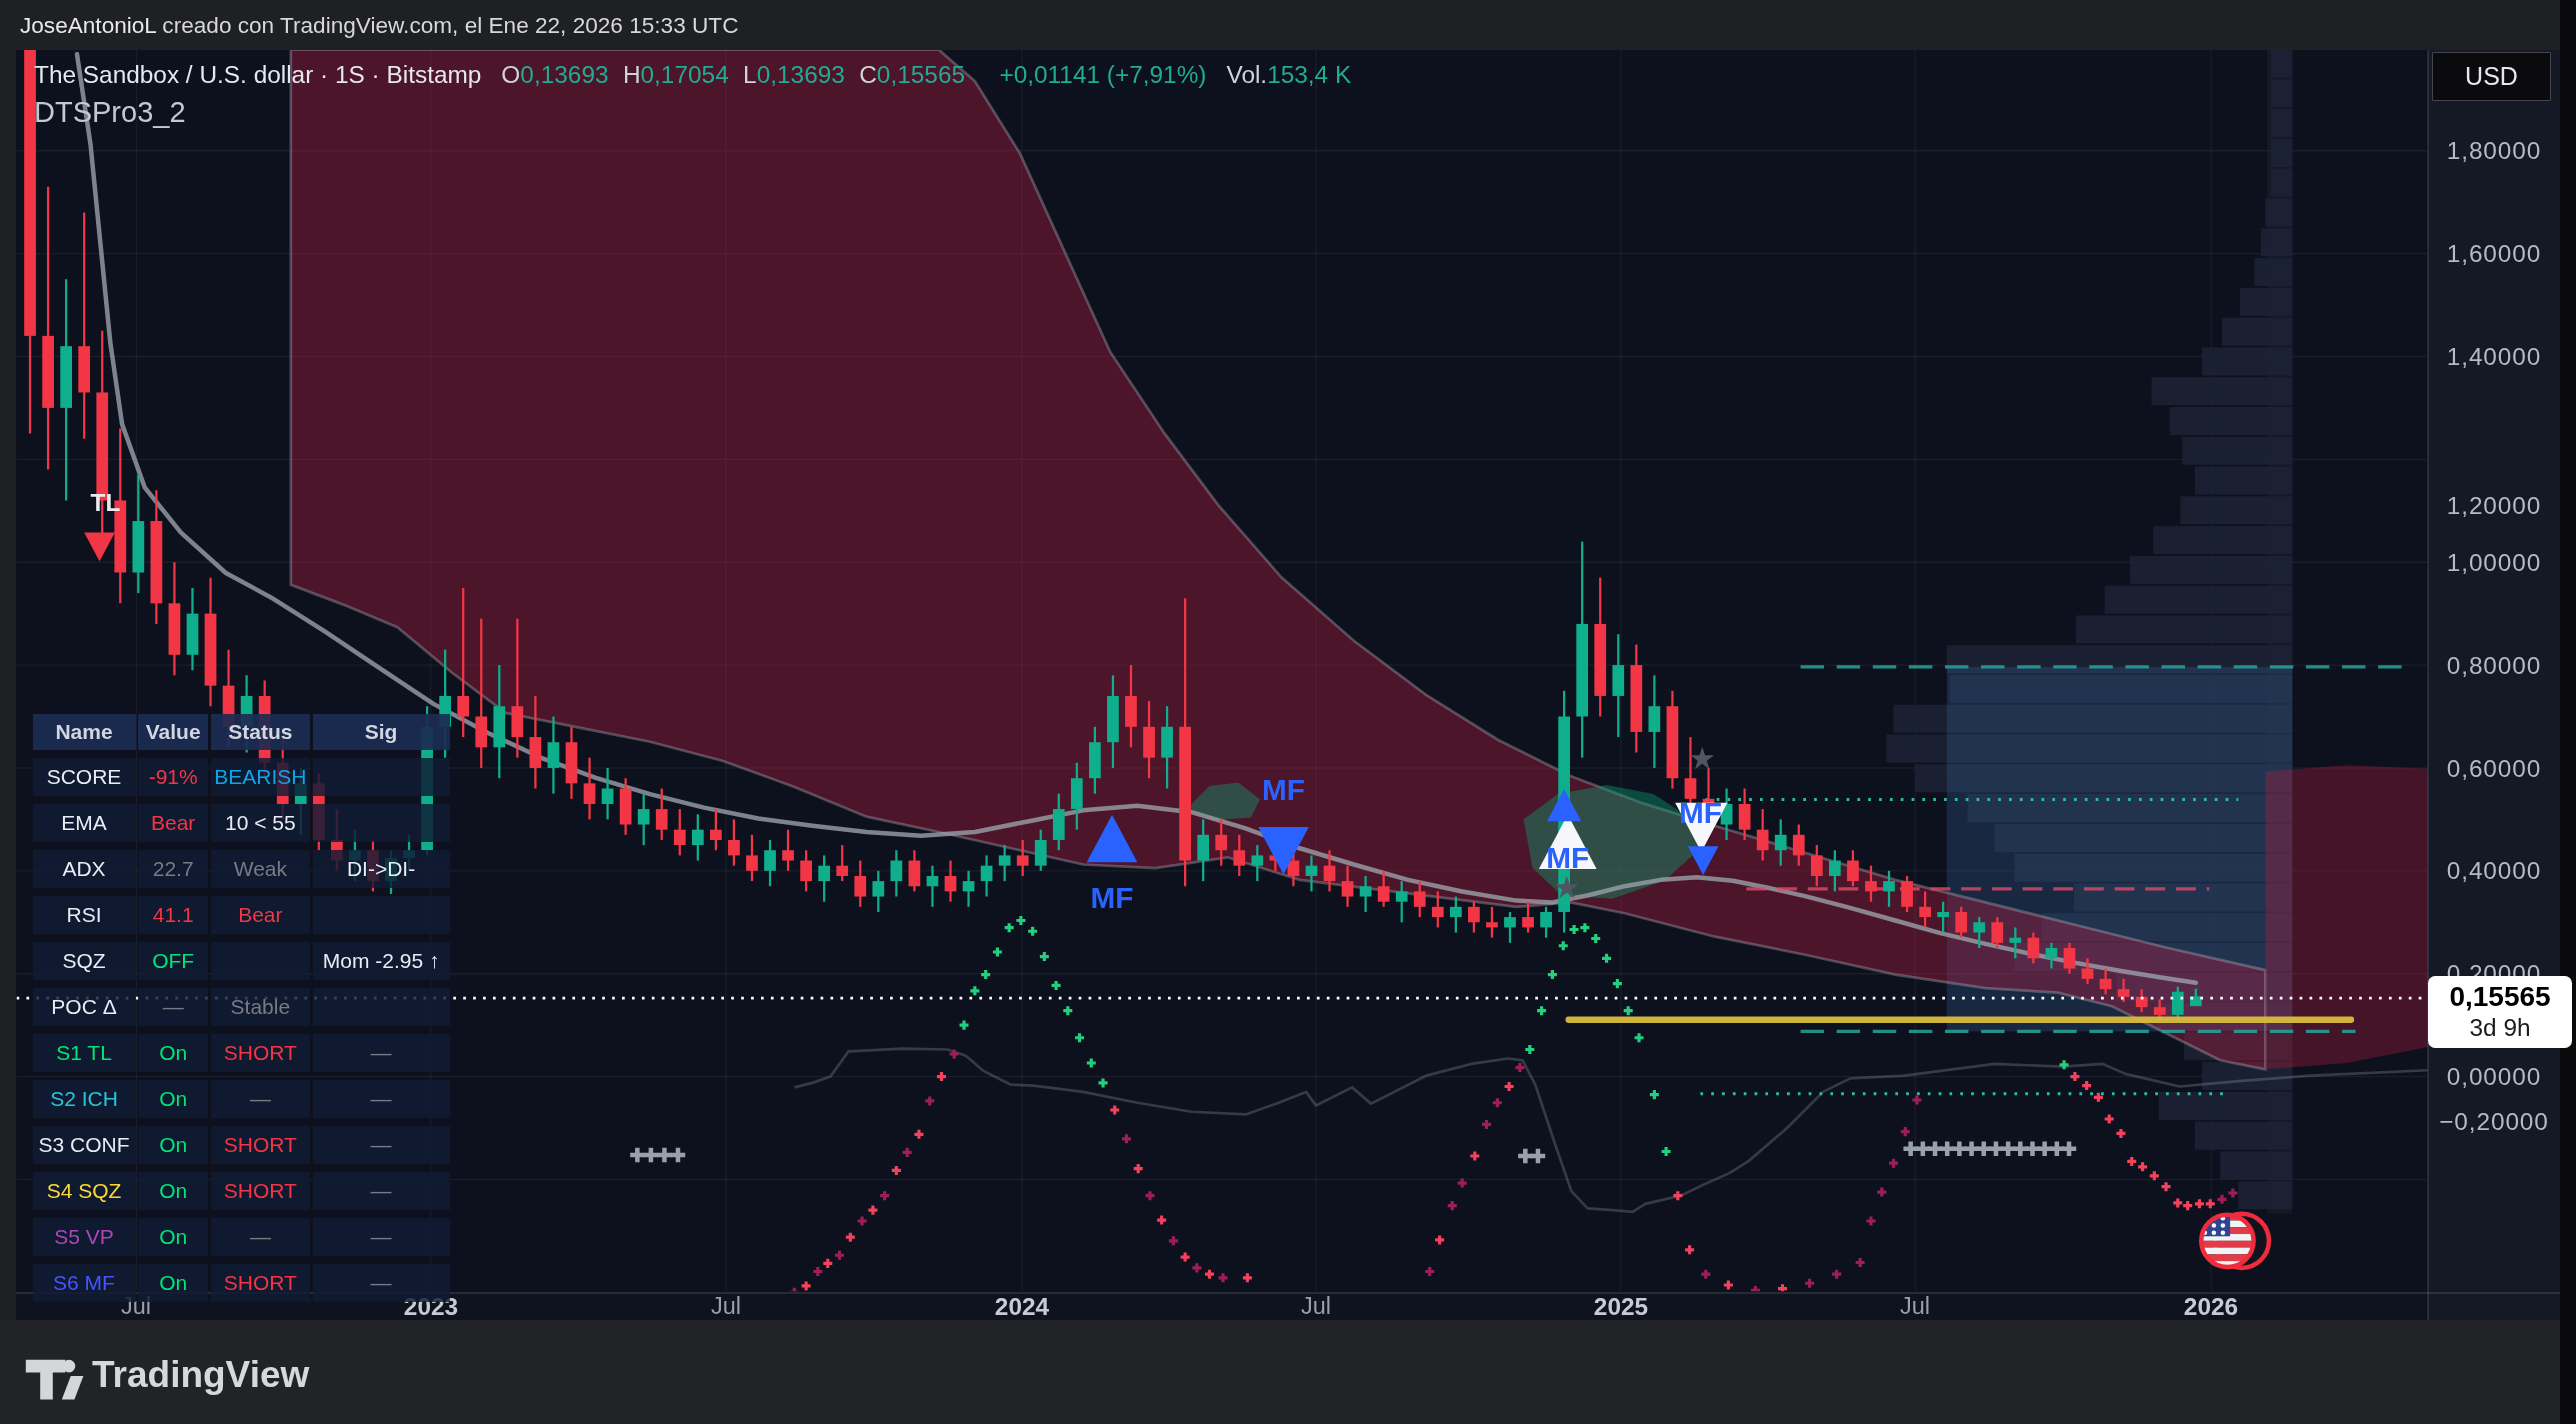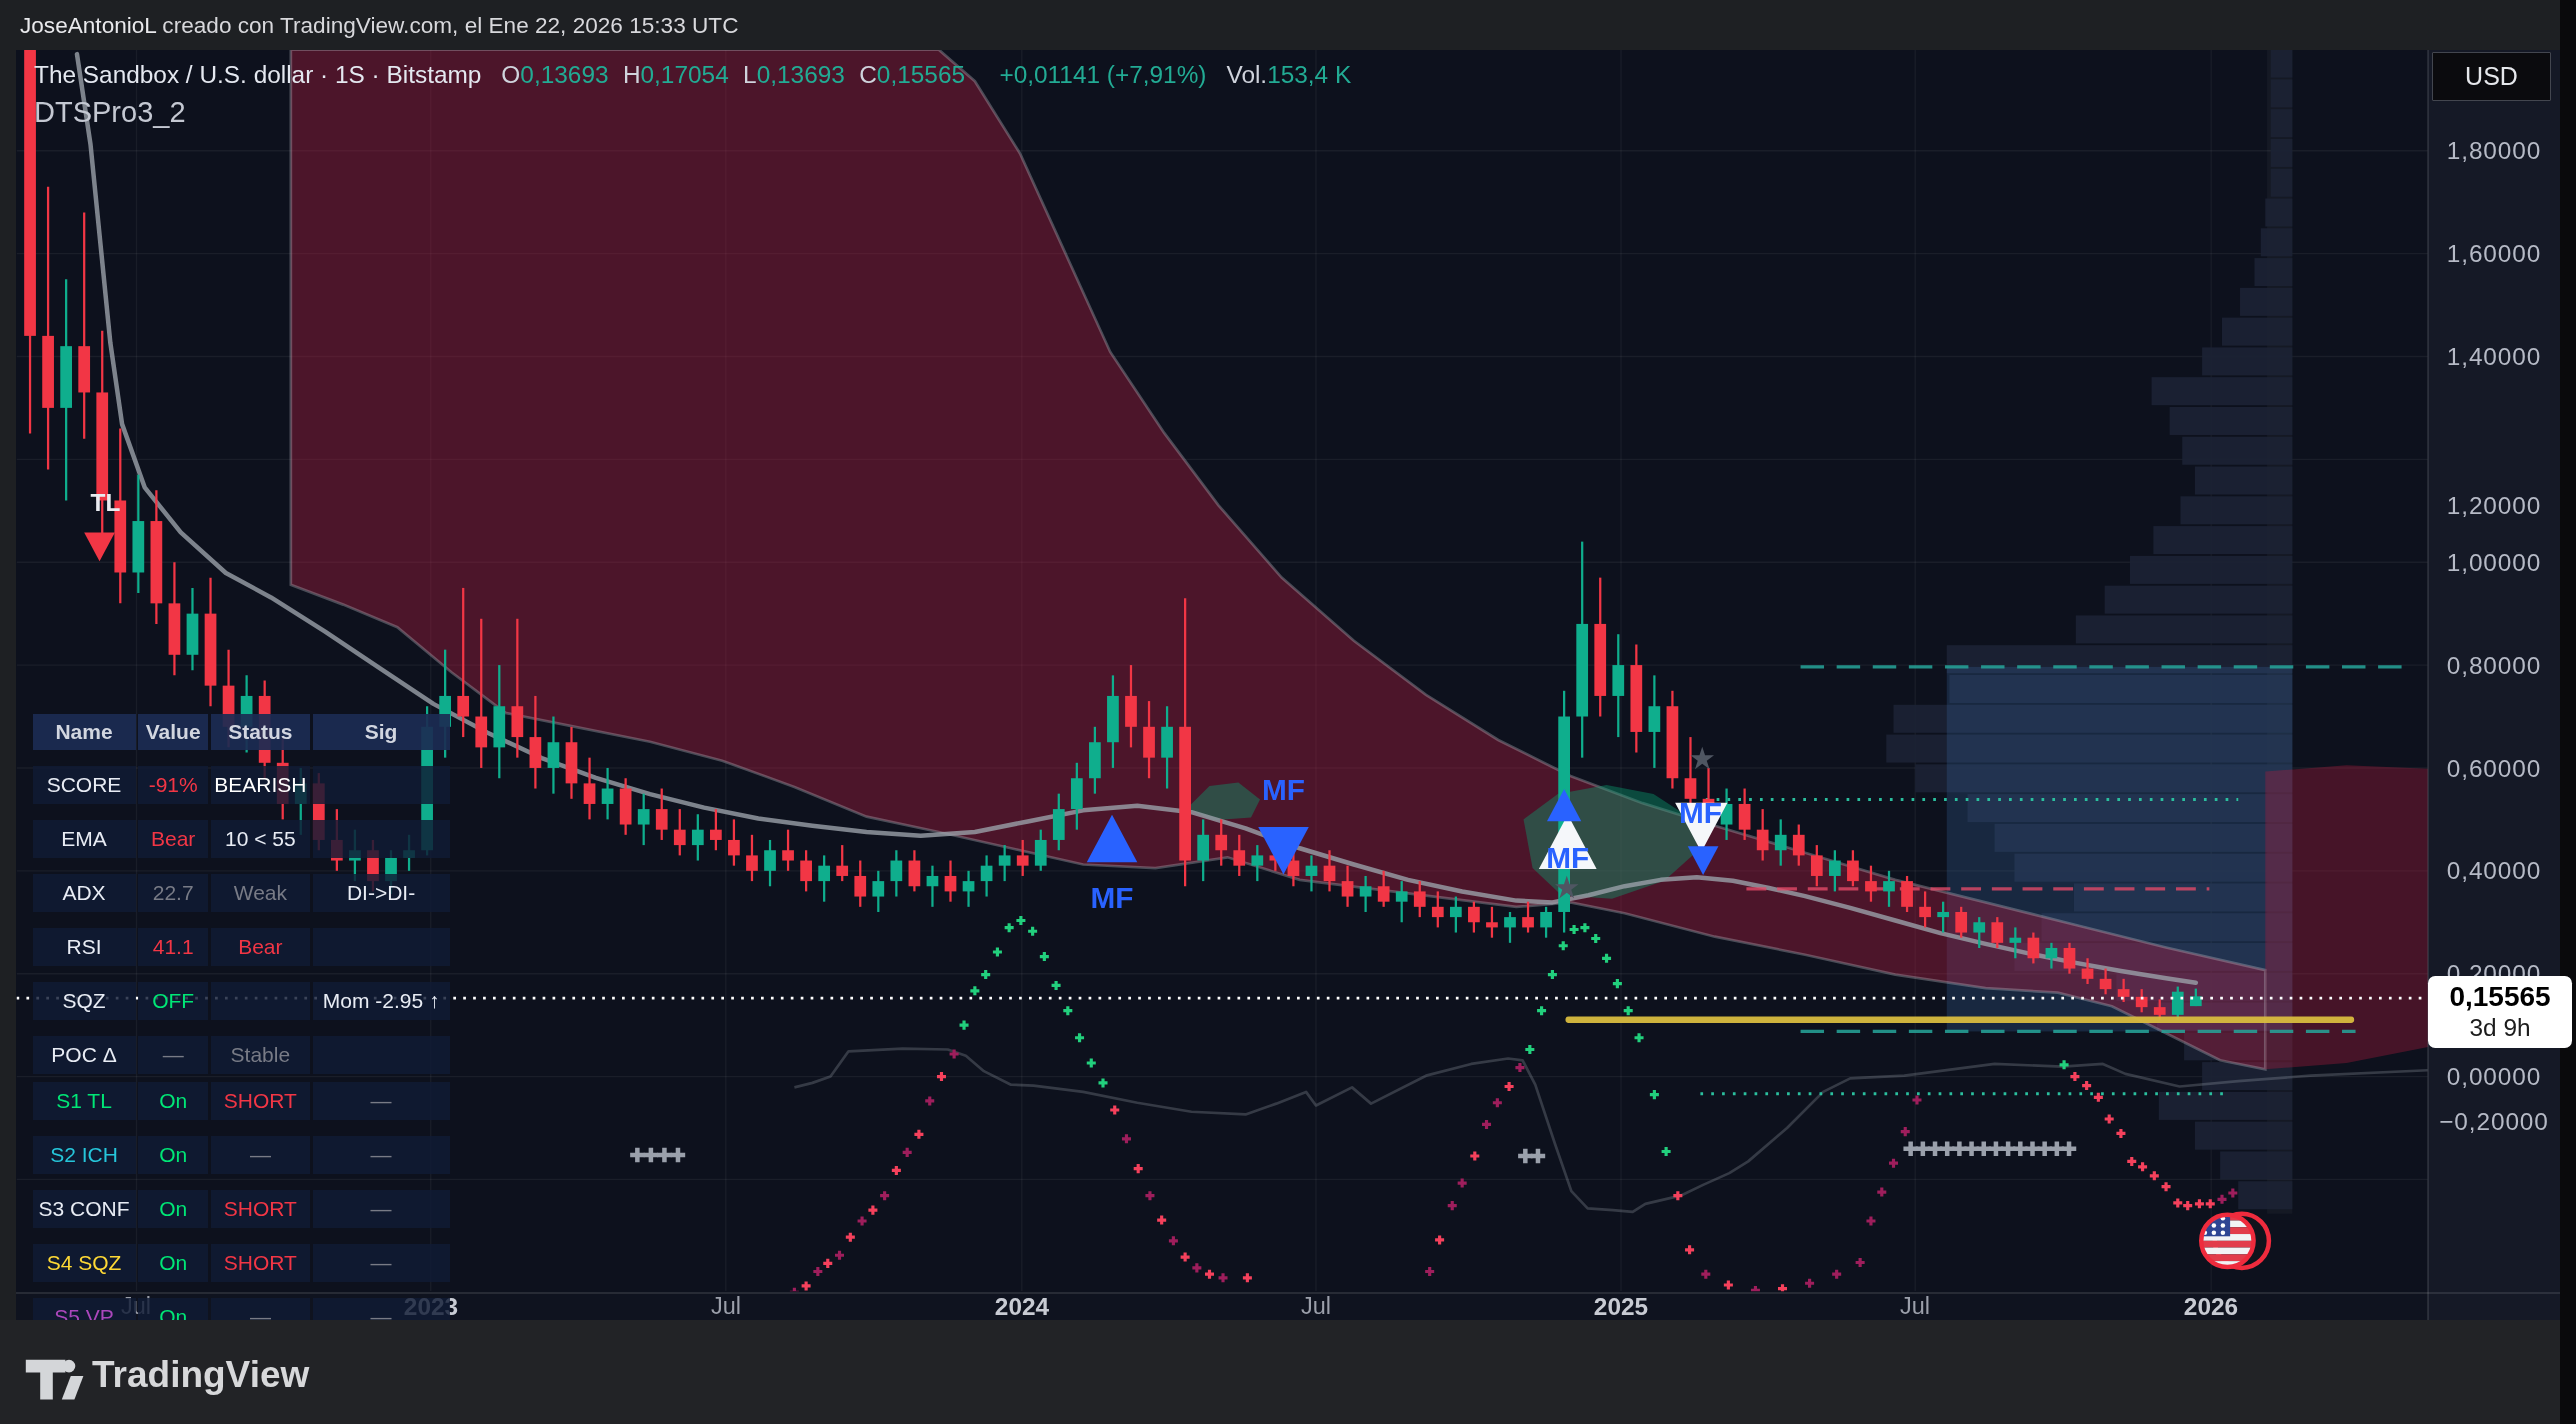--- a/index.html
+++ b/index.html
@@ -21,21 +21,21 @@
   #legend .v{color:#22ab94}
   #legend2{left:34px;top:96px;z-index:12;font-size:29px;color:#c4c8d2}
   #usd-btn{left:2432px;top:52px;width:117px;height:47px;background:#0b0b0e;border:1.8px solid #43464f;border-radius:1px;color:#e6e8ec;font-size:25px;display:flex;align-items:center;justify-content:center;z-index:25}
   .price-label{left:2428px;width:132px;text-align:center;color:#b6bac6;font-size:24.4px;z-index:7;letter-spacing:0.9px}
   .time-label{top:1293px;height:27px;line-height:27px;color:#9b9faa;font-size:23.5px;z-index:7;transform:translateX(-50%)}
   .time-label.bold{font-weight:700;color:#c8cbd3;font-size:24.4px}
   #price-tag{left:2428px;top:976px;width:144px;height:72px;background:#ffffff;border-radius:7.2px;z-index:26;text-align:center;padding-top:4.5px;box-sizing:border-box}
   #price-tag .p{font-size:28px;font-weight:700;color:#000}
   #price-tag .cd{font-size:24.4px;color:#1c1c1c;margin-top:1.8px}
   #ind-table{left:32.5px;top:714px;width:419px;z-index:10;font-size:21px}
-  .trow{display:grid;grid-template-columns:103px 70px 99px 137px;column-gap:2.7px;margin-bottom:16px}
+  .trow{display:grid;grid-template-columns:103px 70px 99px 137px;column-gap:2.7px;margin-bottom:8px}
   .tcell{height:38px;display:flex;align-items:center;justify-content:center;background:rgba(16,27,53,0.82)}
   .thead .tcell{background:rgba(27,43,82,0.92);color:#d2d6e0;font-weight:700;height:36px}
   .trow.gap{margin-bottom:8.1px}
   #footer{left:0;top:1320px;width:2576px;height:104px;background:#222326;z-index:20}
   #footer-logo{left:23.5px;top:1358px;z-index:21}
   #footer-brand{left:92px;top:1354px;font-size:37px;font-weight:700;color:#d7d8da;z-index:21}
 </style>
 </head>
 <body>
 
@@ -567,21 +567,21 @@
 <div class="abs" id="ind-table">
     <div class="trow thead">
       <div class="tcell">Name</div>
       <div class="tcell">Value</div>
       <div class="tcell">Status</div>
       <div class="tcell">Sig</div>
     </div>
     <div class="trow">
       <div class="tcell" style="color: rgb(232, 236, 244);">SCORE</div>
       <div class="tcell" style="color: rgb(242, 54, 69);">-91%</div>
-      <div class="tcell" style="color: #ffffff;">BEARISH</div>
+      <div class="tcell" style="color: #0ea5e9;">BEARISH</div>
       <div class="tcell" style="color: rgb(120, 123, 134);"></div>
     </div>
     <div class="trow">
       <div class="tcell" style="color: rgb(232, 236, 244);">EMA</div>
       <div class="tcell" style="color: rgb(242, 54, 69);">Bear</div>
       <div class="tcell" style="color: rgb(232, 236, 244);">10 &lt; 55</div>
       <div class="tcell" style="color: rgb(120, 123, 134);"></div>
     </div>
     <div class="trow">
       <div class="tcell" style="color: rgb(232, 236, 244);">ADX</div>

